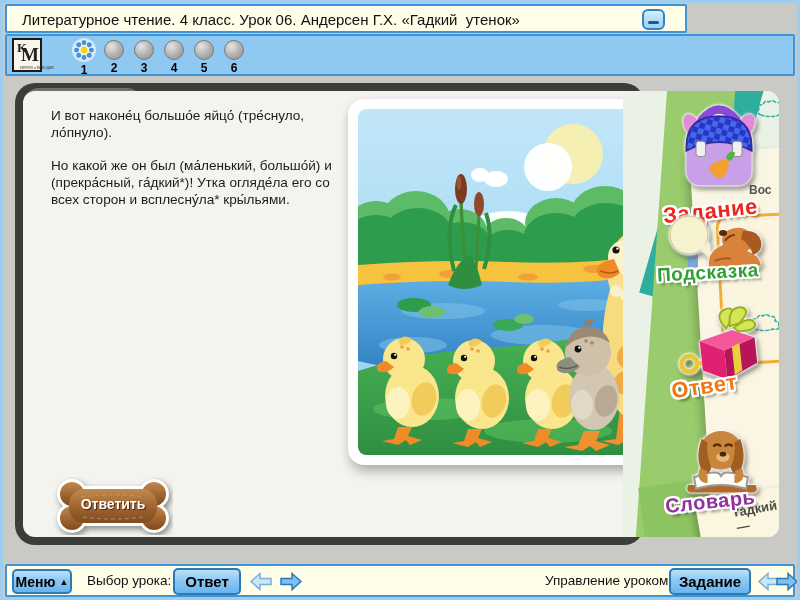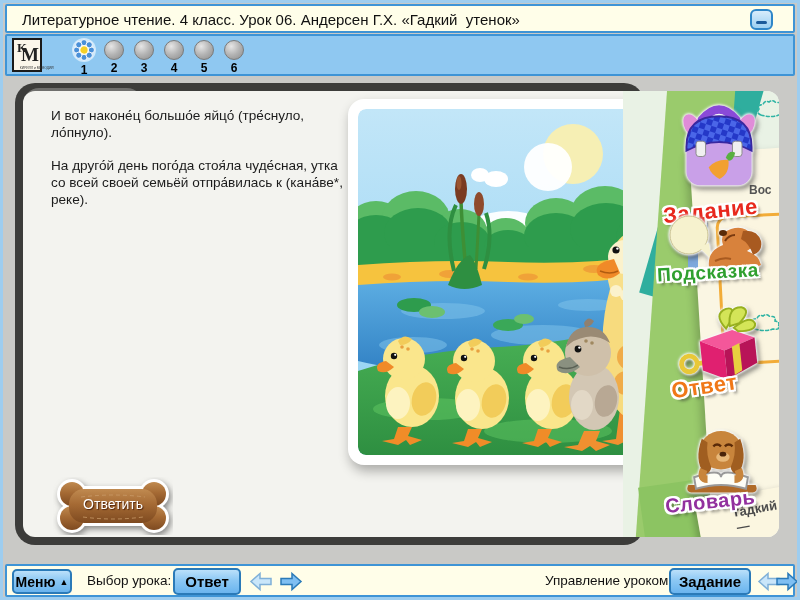--- a/index.html
+++ b/index.html
@@ -1,20 +1,20 @@
 <!DOCTYPE html>
 <html><head>
 <meta charset="utf-8">
 <style>
   * { margin:0; padding:0; box-sizing:border-box; }
   html,body { width:800px; height:600px; font-family:"Liberation Sans", sans-serif; }
   .window { position:relative; width:800px; height:600px; background:#c9c9c6; border:3px solid #9ecdef; overflow:hidden; }
 
   
-  .titlebar { position:absolute; left:2px; top:1px; width:790px; height:29px; background:#fffee9; border:2px solid #3e94d6; border-radius:2px; }
+  .titlebar { position:absolute; left:2px; top:1px; width:682px; height:29px; background:#fffee9; border:2px solid #3e94d6; border-radius:2px; }
   .title-text { position:absolute; left:15px; top:5px; font-size:15px; color:#111; white-space:pre; }
   .min-btn { position:absolute; right:20px; top:3px; width:23px; height:21px; border:2px solid #2e86c8; border-radius:6px; background:linear-gradient(#d7ecfb,#9cd0f2); cursor:pointer; }
   .min-btn .bar { position:absolute; left:4px; right:4px; bottom:4px; height:3px; background:#1a5a9a; border-radius:2px; }
 
   
   .toolbar { position:absolute; left:2px; top:31px; width:790px; height:42px; background:#8fc8f1; border:2px solid #3e94d6; border-radius:2px; }
   .km-logo { position:absolute; left:5px; top:2px; width:30px; height:34px; background:#fbf6ea; border:2px solid #1a1a1a; }
   .km-k { position:absolute; left:3px; top:0px; font-family:"Liberation Serif", serif; font-size:13px; font-weight:bold; color:#222; }
   .km-m { position:absolute; left:7px; top:4px; font-family:"Liberation Serif", serif; font-size:19px; font-weight:bold; color:#222; }
   .km-caption { position:absolute; left:0; bottom:0; width:100%; font-size:6px; transform:scale(.55); transform-origin:center bottom; text-align:center; color:#333; line-height:1; white-space:nowrap; }
@@ -54,21 +54,21 @@
   .sticker svg { filter:drop-shadow(0 0 1.5px #fff) drop-shadow(0 0 1px #fff) drop-shadow(2px 3px 2px rgba(50,50,50,.55)); }
   .sticker-label { position:absolute; font-weight:bold; cursor:pointer; letter-spacing:.5px;
     text-shadow:-2px -2px 0 #fff,2px -2px 0 #fff,-2px 2px 0 #fff,2px 2px 0 #fff,-2px 0 0 #fff,2px 0 0 #fff,0 -2px 0 #fff,0 2px 0 #fff,3px 4px 3px rgba(40,40,40,.55); }
   .lbl-task { left:640px; top:106px; width:120px; font-size:22px; color:#e8281e; transform:rotate(-6deg); }
   .lbl-hint { left:634px; top:170px; width:132px; font-size:19px; color:#2fa02f; transform:rotate(-3deg); }
   .lbl-answer { left:648px; top:280px; width:104px; font-size:22px; color:#f07818; transform:rotate(-8deg); }
   .lbl-dict { left:642px; top:398px; width:116px; font-size:20px; color:#92309e; transform:rotate(-6deg); }
 
   
   .bone-btn { position:absolute; left:50px; top:474px; width:120px; height:58px; cursor:pointer; }
-  .bone-label { position:absolute; left:0; top:19px; width:100%; text-align:center; color:#fff; font-weight:normal; font-size:14px; text-shadow:1px 1px 1px rgba(60,20,0,.8); }
+  .bone-label { position:absolute; left:0; top:19px; width:100%; text-align:center; color:#fff; font-weight:bold; font-size:14px; text-shadow:1px 1px 1px rgba(60,20,0,.8); }
 
   
   .bottombar { position:absolute; left:2px; top:561px; width:790px; height:33px; background:#fffee9; border:2px solid #3e94d6; border-radius:2px; }
   .bb-btn { position:absolute; top:3px; height:25px; background:linear-gradient(#bbe0fa,#8cc8f4 45%,#6ab4ee); border:2px solid #2a7ab8; border-radius:5px; font-weight:bold; font-size:14px; color:#000; display:flex; align-items:center; justify-content:center; cursor:pointer; font-family:"Liberation Sans",sans-serif; }
   .bb-label { position:absolute; top:7px; font-size:13.5px; color:#111; }
   .menu-btn { left:5px; width:60px; }
   .menu-caret { font-size:9px; margin-left:4px; }
   .lesson-label { left:80px; }
   .lesson-btn { left:166px; width:68px; height:27px; top:2px; font-size:15px; }
   .ctrl-label { left:538px; }
@@ -134,21 +134,21 @@
       </div>
     </div>
   </div>
 
   <div class="stage">
     <div class="stage-tab"></div>
     <div class="content">
 
       <div class="story">
         <p>И вот наконе́ц большо́е яйцо́ (тре́снуло, ло́пнуло).</p>
-        <p>На друго́й день пого́да стоя́ла чуде́сная, утка со всей своей семьёй отпра́вилась к (кана́ве*, реке).</p>
+        <p>Но какой же он был (ма́ленький, большо́й) и (прекра́сный, га́дкий*)! Утка огляде́ла его со всех сторон и всплесну́ла* кры́льями.</p>
       </div>
 
       <div class="pic-frame">
         <svg width="292" height="346" viewBox="0 0 292 346">
           <defs>
             <linearGradient id="sky" x1="0" y1="0" x2="0" y2="1">
                 <stop offset="0" stop-color="#c2e6f8"></stop>
                 <stop offset="1" stop-color="#8fd0f2"></stop>
               </linearGradient>
             <linearGradient id="pond" x1="0" y1="0" x2="0" y2="1">

